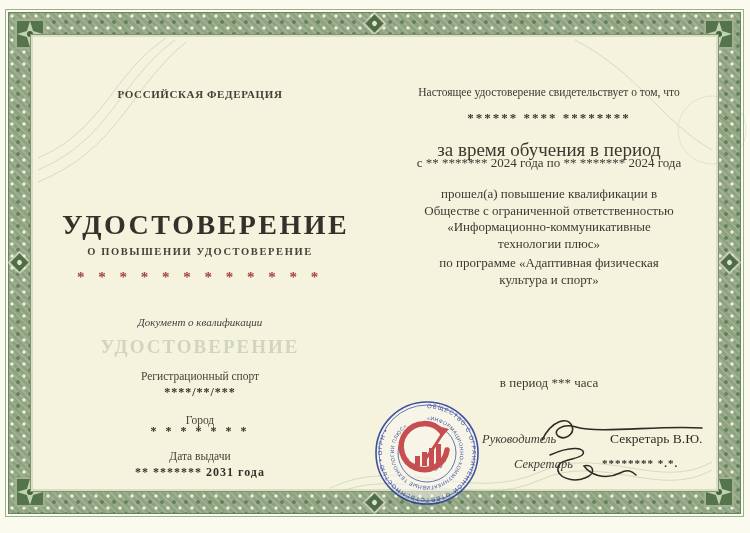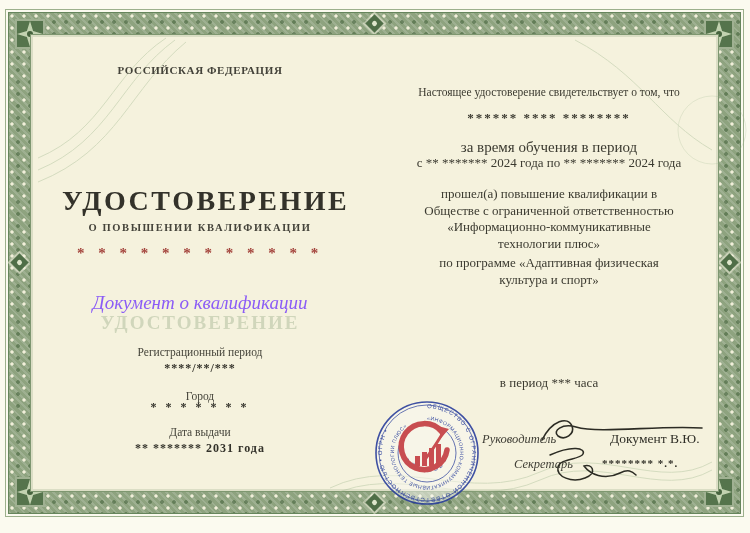--- a/index.html
+++ b/index.html
@@ -27,38 +27,38 @@
   .diamond i{position:absolute;left:4px;top:4px;width:5px;height:5px;background:#dfe6cc;border-radius:50%;}
   .d-top{left:50%;top:4px;margin-left:-7px}.d-bottom{left:50%;bottom:4px;margin-left:-7px}
   .d-left{top:50%;left:4px;margin-top:-7px}.d-right{top:50%;right:4px;margin-top:-7px}
 
   .deco{position:absolute;inset:0;pointer-events:none;}
 
   
   .abs{position:absolute;}
   .ctr{text-align:center;}
   .pre{white-space:pre-line;}
-  .col-left{left:62px;width:276px;}
+  .col-left{left:62px;width:276px;margin-top:24px;}
   .col-right{left:368px;width:362px;margin-top:20px;}
 
   .country{top:64px;font-size:11px;letter-spacing:.6px;font-weight:bold;color:#44433a;}
   .title{top:185px;font-size:28px;font-weight:bold;letter-spacing:2.5px;color:#33322a;}
   .subtitle{top:222px;font-size:10.5px;letter-spacing:1.6px;font-weight:bold;color:#44433a;}
   .stars-red{top:245px;font-size:15px;font-weight:bold;color:#a3433b;letter-spacing:5px;}
-  .doctype{top:292px;font-size:19px;font-style:italic;color:#8b5cf6;}
+  .doctype{top:292px;font-size:11px;font-style:italic;color:#404040;}
   .watermark{top:312px;font-size:19px;font-weight:bold;letter-spacing:2px;color:rgba(122,150,110,.30);filter:blur(.6px);}
   .lbl{font-size:11.5px;color:#45443a;}
   .val{font-size:12px;font-weight:bold;color:#33322a;letter-spacing:1px;}
   .reg-lbl{top:346px}.reg-val{top:361px}
   .city-lbl{top:390px}.city-val{top:400px;letter-spacing:3px;}
   .date-lbl{top:426px}.date-val{top:441px}
 
   .statement{top:66px;font-size:11.5px;}
   .holder{top:90px;font-size:13px;font-weight:bold;letter-spacing:2px;}
-  .period1{top:119px;font-size:15px;}
+  .period1{top:119px;font-size:19px;}
   .period2{top:135px;font-size:13px;}
   .para{top:166px;font-size:13px;line-height:16.5px;}
   .program{top:235px;font-size:13px;line-height:16.5px;}
   .volume{top:355px;font-size:13px;}
 
   .sig-label{font-size:12.5px;font-style:italic;color:#3f3e35;}
   .head-label{left:482px;top:432px;}
   .sec-label{left:482px;top:457px;margin-left:32px;}
   .head-name{left:610px;top:431px;font-size:13.5px;color:#2f2e26;}
   .sec-name{left:602px;top:457px;font-size:11px;font-weight:bold;letter-spacing:1px;color:#2f2e26;}
@@ -112,25 +112,25 @@
       <path d="M38,182 C118,150 130,88 186,42"></path>
       <path d="M330,496 C400,462 470,512 540,480 C600,452 660,500 712,470"></path>
       <path d="M330,488 C400,454 470,504 540,472 C600,444 660,492 712,462"></path>
       <path d="M575,40 C640,74 660,120 712,150"></path>
       <circle cx="712" cy="130" r="34" opacity=".6"></circle>
     </g>
   </svg>
 
   <div class="abs ctr col-left country">РОССИЙСКАЯ ФЕДЕРАЦИЯ</div>
   <div class="abs ctr col-left title">УДОСТОВЕРЕНИЕ</div>
-  <div class="abs ctr col-left subtitle">О ПОВЫШЕНИИ КВАЛИФИКАЦИИ</div>
+  <div class="abs ctr col-left subtitle">О ПОВЫШЕНИИ УДОСТОВЕРЕНИЕ</div>
   <div class="abs ctr col-left stars-red">* * * * * * * * * * * *</div>
   <div class="abs ctr col-left doctype">Документ о квалификации</div>
   <div class="abs ctr col-left watermark">УДОСТОВЕРЕНИЕ</div>
-  <div class="abs ctr col-left lbl reg-lbl">Регистрационный период</div>
+  <div class="abs ctr col-left lbl reg-lbl">Регистрационный спорт</div>
   <div class="abs ctr col-left val reg-val">****/**/***</div>
   <div class="abs ctr col-left lbl city-lbl">Город</div>
   <div class="abs ctr col-left val city-val">* * * * * * *</div>
   <div class="abs ctr col-left lbl date-lbl">Дата выдачи</div>
   <div class="abs ctr col-left val date-val">** ******* 2031 года</div>
 
   <div class="abs ctr col-right statement">Настоящее удостоверение свидетельствует о том, что</div>
   <div class="abs ctr col-right holder">****** **** ********</div>
   <div class="abs ctr col-right period1">за время обучения в период</div>
   <div class="abs ctr col-right period2">с ** ******* 2024 года по ** ******* 2024 года</div>
@@ -169,21 +169,21 @@
       <rect x="62" y="44" width="5" height="22" fill="#c43b41"></rect>
       <path d="M52,58 C60,48 63,42 69,33" fill="none" stroke="#c43b41" stroke-width="3"></path>
       <polygon points="64,26 75,29 67,38" fill="#c43b41"></polygon>
     </g>
   </svg>
 
   <div class="abs sig-label head-label">Руководитель</div>
   <svg class="sig-svg sig-head" width="180" height="38" viewBox="0 0 180 38">
     <path d="M12,28 C22,8 38,4 42,14 C45,22 35,29 28,24 C22,19 32,11 46,15 C70,22 128,13 172,16" fill="none" stroke="#2c2c24" stroke-width="1.6" stroke-linecap="round"></path>
   </svg>
-  <div class="abs head-name">Документ В.Ю.</div>
+  <div class="abs head-name">Секретарь В.Ю.</div>
 
   <div class="abs sig-label sec-label">Секретарь</div>
   <svg class="sig-svg sig-sec" width="120" height="46" viewBox="0 0 120 46">
     <path d="M22,14 C44,4 58,7 55,13 C52,19 32,17 30,26 C28,36 44,42 57,37 C70,32 64,22 56,25 C62,33 76,40 92,32 C100,28 104,30 108,34" fill="none" stroke="#2c2c24" stroke-width="1.5" stroke-linecap="round"></path>
   </svg>
   <div class="abs sec-name">******** *.*.</div>
 
 </div>
 
 </body></html>

